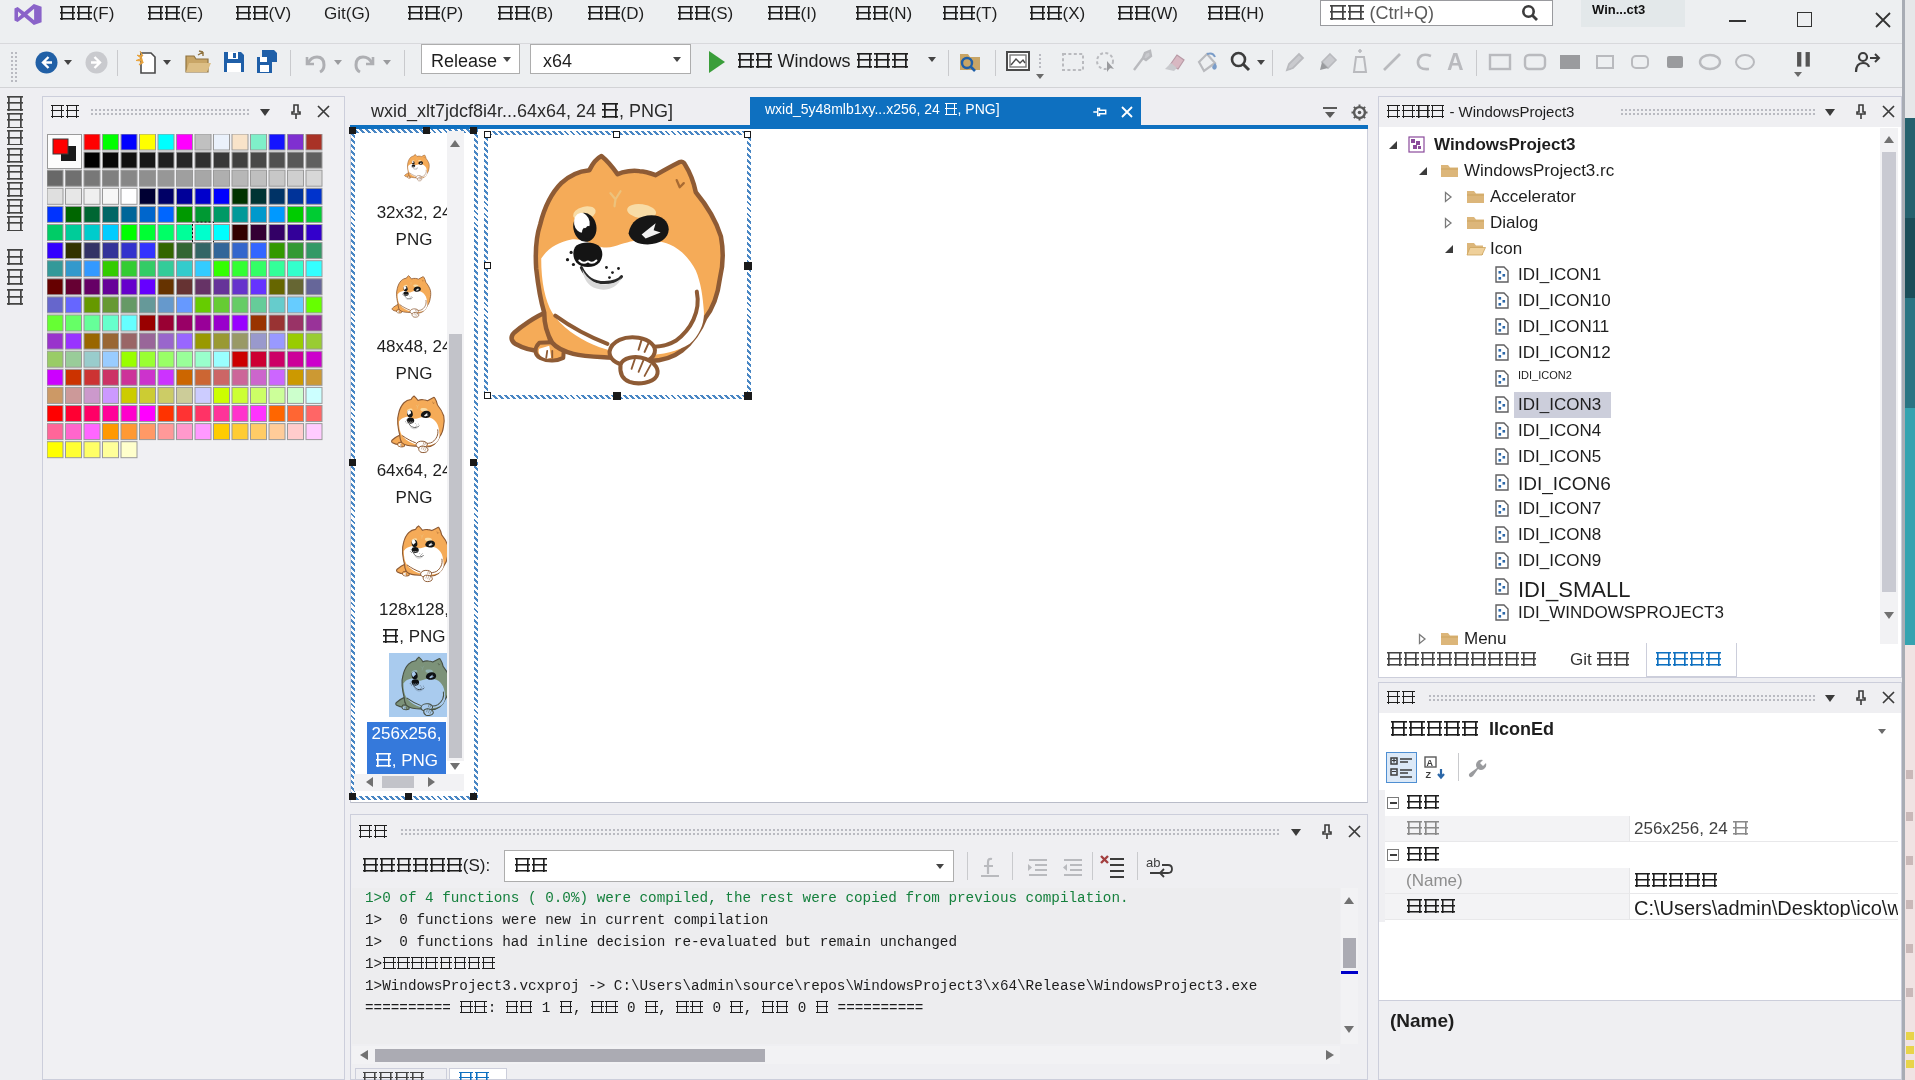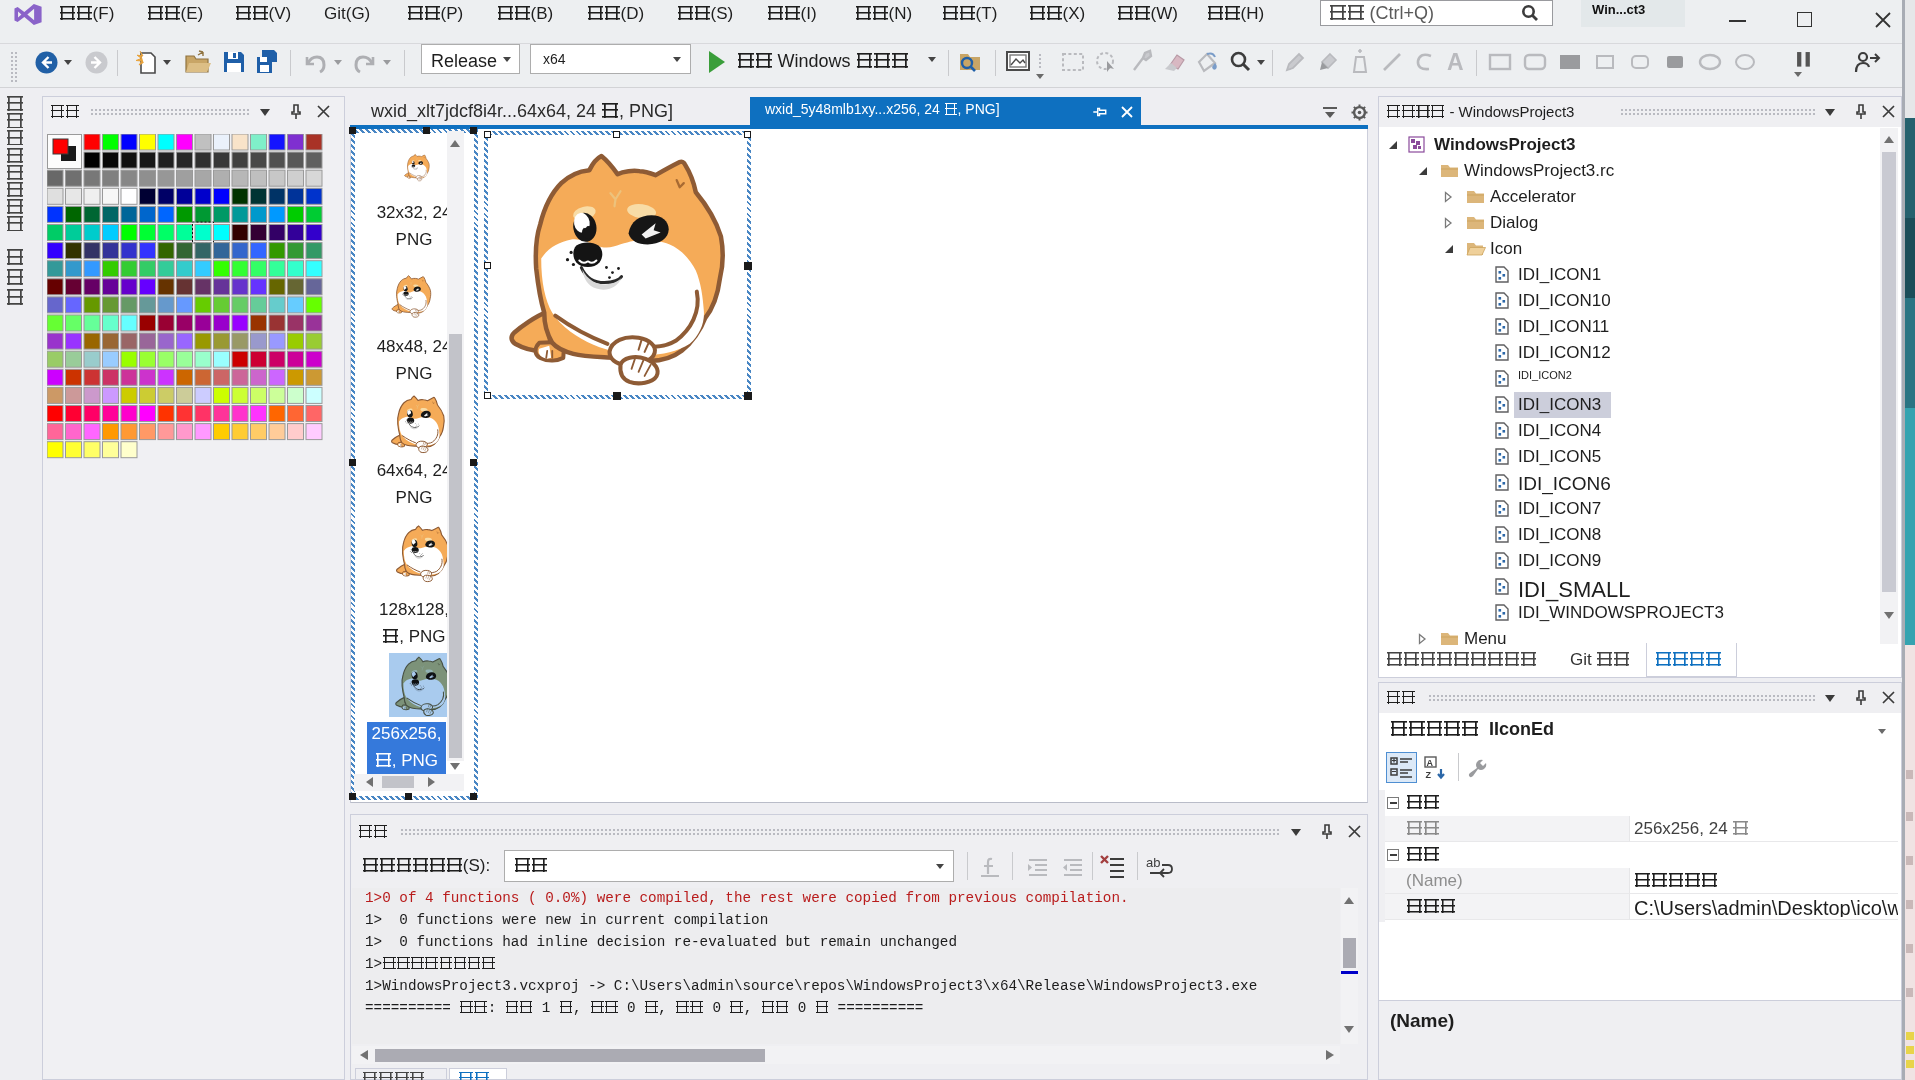--- a/index.html
+++ b/index.html
@@ -182,21 +182,21 @@
 <svg class="icon" style="left:352px;top:51px" width="25" height="23" viewBox="0 0 25 23">
       <path d="M21,6 L21,13 L14,13" fill="none" stroke="#AEAFB3" stroke-width="2.6"></path>
     <path d="M20,12 Q17,6 11,6 Q4,6 4,14 Q4,19 8,21" fill="none" stroke="#AEAFB3" stroke-width="3"></path>
   </svg>
 <div class="carR" style="left:383px;top:60px;border-top-color:#9a9b9e"></div>
 <div class="sep" style="left:404px"></div>
 <div class="combo" style="left:421px;top:44px;width:99px;height:30px"></div>
 <div class="abs" style="left:431px;top:51px;font-size:18px">Release</div>
 <div class="carR" style="left:503px;top:57px"></div>
 <div class="combo" style="left:530px;top:44px;width:161px;height:30px"></div>
-<div class="abs" style="left:543px;top:51px;font-size:14px">x64</div>
+<div class="abs" style="left:543px;top:51px;font-size:18px">x64</div>
 <div class="carR" style="left:673px;top:57px"></div>
 <div class="abs" style="left:709px;top:51px;width:0;height:0;border:11px solid transparent;border-left:16px solid #3A9E3A;border-right:none"></div>
 <div class="abs" style="left:737px;top:51px;font-size:18px"><i class="k"></i><i class="k"></i> Windows <i class="k"></i><i class="k"></i><i class="k"></i></div>
 <div class="carR" style="left:928px;top:57px"></div>
 <div class="sep" style="left:948px"></div>
 <svg class="icon" style="left:958px;top:50px" width="26" height="24" viewBox="0 0 26 24">
       <path d="M2,4 L10,4 L12,7 L22,7 L22,20 L2,20 Z" fill="#C8A566"></path>
     <circle cx="9" cy="13" r="5" fill="none" stroke="#1F5FA8" stroke-width="2.4"></circle>
     <path d="M12.5,16.5 L17,21" stroke="#1F5FA8" stroke-width="2.6"></path>
   </svg>
@@ -693,21 +693,21 @@
     <path d="M1,1 L8,8 M8,1 L1,8" stroke="#A33F3F" stroke-width="2.4"></path>
   </svg>
 <svg class="abs" style="left:1146px;top:855px" width="28" height="24" viewBox="0 0 28 24">
     <text x="0" y="12" font-size="13" fill="#3c3c3c" font-family="Liberation Sans">ab</text>
     <path d="M4,18 L22,18 Q26,18 26,14 Q26,10 22,10 L16,10 M18,14 L14,18 L18,22" stroke="#3c3c3c" stroke-width="1.8" fill="none"></path>
   </svg>
 <div class="sep" style="left:1012px;top:852px;height:28px"></div>
 <div class="sep" style="left:1092px;top:852px;height:28px"></div>
 <div class="sep" style="left:1137px;top:852px;height:28px"></div>
 <div class="abs" style="left:352px;top:888px;width:988px;height:156px;background:#EDEDEF"></div>
-<div class="abs" style="left:365px;top:890px;font-family:'Liberation Mono',monospace;font-size:14.3px;white-space:pre;color:#b91c1c">1&gt;0 of 4 functions ( 0.0%) were compiled, the rest were copied from previous compilation.</div>
+<div class="abs" style="left:365px;top:890px;font-family:'Liberation Mono',monospace;font-size:14.3px;white-space:pre;color:#15803d">1&gt;0 of 4 functions ( 0.0%) were compiled, the rest were copied from previous compilation.</div>
 <div class="abs" style="left:365px;top:912px;font-family:'Liberation Mono',monospace;font-size:14.3px;white-space:pre;color:#1c1c1c">1&gt;  0 functions were new in current compilation</div>
 <div class="abs" style="left:365px;top:934px;font-family:'Liberation Mono',monospace;font-size:14.3px;white-space:pre;color:#1c1c1c">1&gt;  0 functions had inline decision re-evaluated but remain unchanged</div>
 <div class="abs" style="left:365px;top:956px;font-family:'Liberation Mono',monospace;font-size:14.3px;white-space:pre;color:#1c1c1c">1&gt;<i class="k"></i><i class="k"></i><i class="k"></i><i class="k"></i><i class="k"></i><i class="k"></i><i class="k"></i><i class="k"></i></div>
 <div class="abs" style="left:365px;top:978px;font-family:'Liberation Mono',monospace;font-size:14.3px;white-space:pre;color:#1c1c1c">1&gt;WindowsProject3.vcxproj -&gt; C:\Users\admin\source\repos\WindowsProject3\x64\Release\WindowsProject3.exe</div>
 <div class="abs" style="left:365px;top:1000px;font-family:'Liberation Mono',monospace;font-size:14.3px;white-space:pre;color:#1c1c1c">========== <i class="k"></i><i class="k"></i>: <i class="k"></i><i class="k"></i> 1 <i class="k"></i>, <i class="k"></i><i class="k"></i> 0 <i class="k"></i>, <i class="k"></i><i class="k"></i> 0 <i class="k"></i>, <i class="k"></i><i class="k"></i> 0 <i class="k"></i> ==========</div>
 <div class="abs" style="left:1341px;top:888px;width:17px;height:156px;background:#F2F2F4"></div>
 <div class="abs" style="left:1344px;top:897px;width:0;height:0;border:5px solid transparent;border-bottom:7px solid #717171;border-top:none"></div>
 <div class="abs" style="left:1343px;top:938px;width:13px;height:30px;background:#ABABB3"></div>
 <div class="abs" style="left:1341px;top:971px;width:17px;height:3px;background:#0000C8"></div>
 <div class="abs" style="left:1344px;top:1026px;width:0;height:0;border:5px solid transparent;border-top:7px solid #717171;border-bottom:none"></div>

